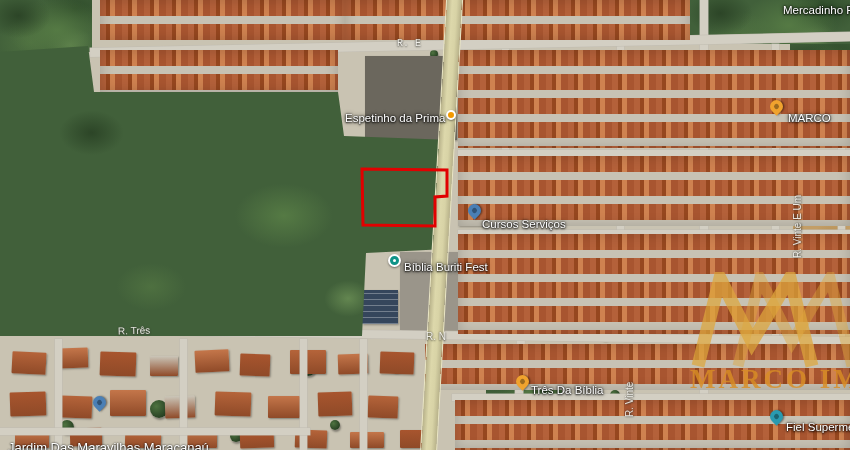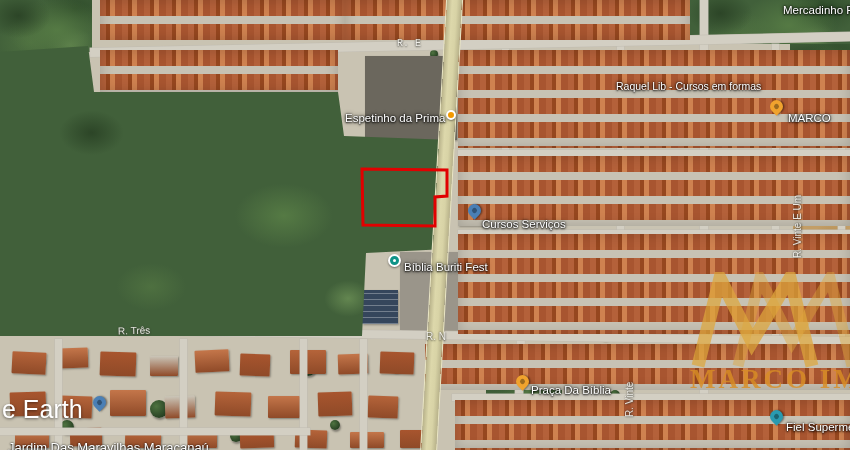--- a/index.html
+++ b/index.html
@@ -177,38 +177,36 @@
   <span class="pin pin-blue" style="left:468px;top:204px;"></span>
   <span class="circle-icon" style="left:388px;top:254px;"></span>
   <span class="pin pin-yellow" style="left:516px;top:375px;"></span>
   <span class="pin pin-teal" style="left:770px;top:410px;"></span>
   <span class="pin pin-yellow" style="left:770px;top:100px;"></span>
   <span class="pin pin-blue" style="left:93px;top:396px;"></span>
 
   <div class="poi-label" style="left:345px;top:112px;">Espetinho da Prima</div>
   <div class="poi-label" style="left:482px;top:218px;">Cursos Serviços</div>
   <div class="poi-label" style="left:404px;top:261px;">Bíblia Buriti Fest</div>
-  <div class="poi-label" style="left:531px;top:384px;">Praça Da Bíblia</div>
+  <div class="poi-label" style="left:531px;top:384px;">Três Da Bíblia</div>
   <div class="poi-label" style="left:786px;top:421px;">Fiel Supermerc</div>
   <div class="poi-label" style="left:783px;top:4px;">Mercadinho Pie</div>
-  <div class="poi-label" style="left:616px;top:80px;font-size:10.5px;">Raquel Lib - Cursos em formas</div>
   <div class="poi-label" style="left:788px;top:112px;">MARCO</div>
 
   <div class="street-label" style="left:118px;top:325px;transform:rotate(-1.5deg);">R. Três</div>
   <div class="street-label" style="left:426px;top:331px;">R. N</div>
   <div class="street-label" style="left:397px;top:38px;font-family:Liberation Mono, monospace;">R. E</div>
   <div class="street-label v" style="left:792px;top:258px;">R. Vinte E Um</div>
   <div class="street-label v" style="left:624px;top:417px;">R. Vinte</div>
 
   <svg class="overlay-svg" style="left:690px;top:272px;" width="175" height="100" viewBox="0 0 175 100">
     <g stroke="#dea63c" stroke-width="13" fill="none" opacity="0.72">
       <path d="M8,94 L30,6 L62,70 L100,6 L122,94"></path>
     </g>
     <g stroke="#dea63c" stroke-width="11" fill="none" opacity="0.45">
       <path d="M48,94 L70,6 L102,70 L140,6 L162,94"></path>
     </g>
   </svg>
   <div class="wm-text">MARCO IMAG</div>
 
-  <div class="earth-logo">e Earth</div>
   <div class="area-caption">Jardim Das Maravilhas Maracanaú</div>
 
 </div>
 
 </body></html>

